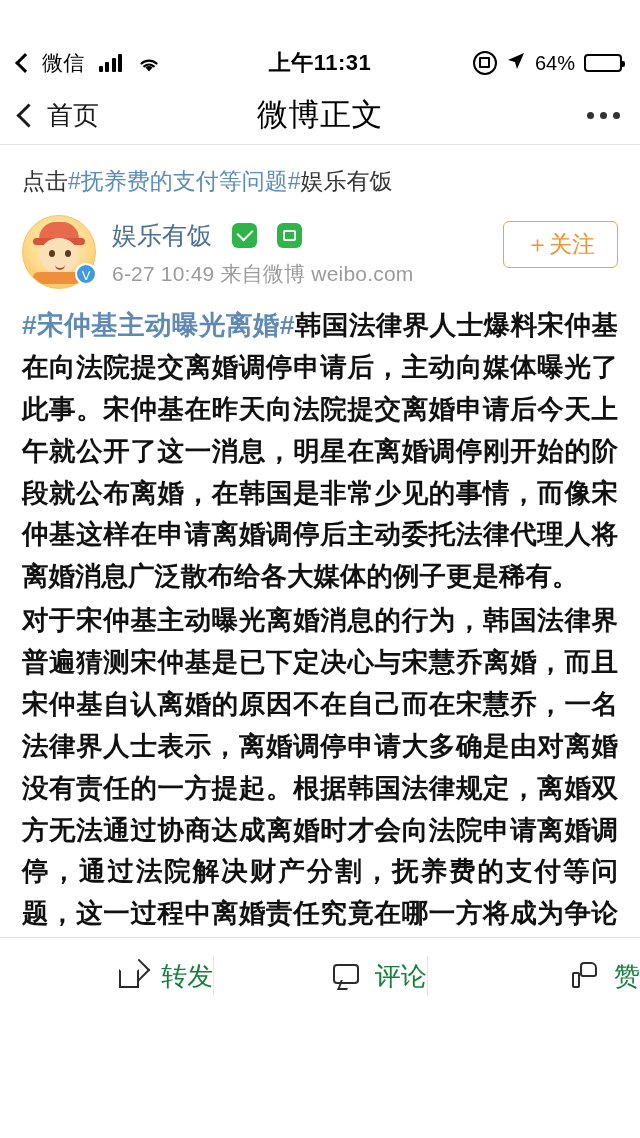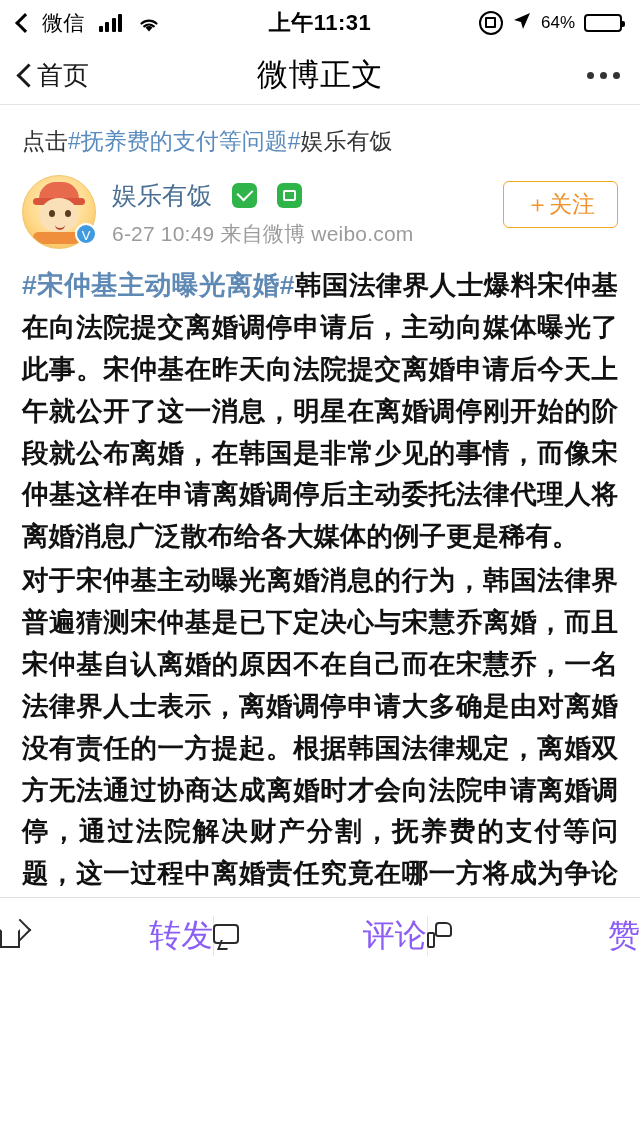--- a/index.html
+++ b/index.html
@@ -14,20 +14,21 @@
     -webkit-font-smoothing: antialiased;
     overflow: hidden;
   }
   .phone {
     position: relative;
     width: 640px;
     height: 974px;
     background: #ffffff;
     display: flex;
     flex-direction: column;
+    margin-top: 40px;
   }
 
   
   .status-bar {
     height: 46px;
     flex: 0 0 46px;
     display: flex;
     align-items: center;
     padding: 0 18px;
     font-size: 22px;
@@ -82,21 +83,21 @@
     font-size: 22px;
     font-weight: bold;
     letter-spacing: 0.5px;
     pointer-events: none;
   }
   .status-right {
     margin-left: auto;
     display: flex;
     align-items: center;
     gap: 9px;
-    font-size: 17px;
+    font-size: 20px;
   }
   .lock-rot-icon {
     width: 20px;
     height: 20px;
     border: 2.5px solid #000;
     border-radius: 50%;
     position: relative;
   }
   .lock-rot-icon::after {
     content: "";
@@ -140,21 +141,21 @@
     display: flex;
     align-items: center;
     padding: 0 20px;
     position: relative;
     border-bottom: 1px solid #e3e3e3;
     background: #fff;
   }
   .nav-back {
     display: flex;
     align-items: center;
-    gap: 0;
+    gap: 10px;
     font-size: 26px;
     color: #1a1a1a;
     z-index: 2;
   }
   .back-chevron {
     width: 14px;
     height: 14px;
     border-left: 3px solid #1a1a1a;
     border-bottom: 3px solid #1a1a1a;
     transform: rotate(45deg);
@@ -474,24 +475,24 @@
     height: 76px;
     border-top: 1px solid #e0e0e0;
     display: flex;
     align-items: center;
     background: #fff;
   }
   .bottom-item {
     flex: 1 1 0;
     display: flex;
     align-items: center;
-    justify-content: space-between;
+    justify-content: flex-end;
     gap: 14px;
-    font-size: 32px;
-    color: #8b5cf6;
+    font-size: 26px;
+    color: #15803d;
     position: relative;
     height: 100%;
   }
   .bottom-item + .bottom-item::before {
     content: "";
     position: absolute;
     left: 0;
     top: 18px;
     bottom: 18px;
     width: 1px;

